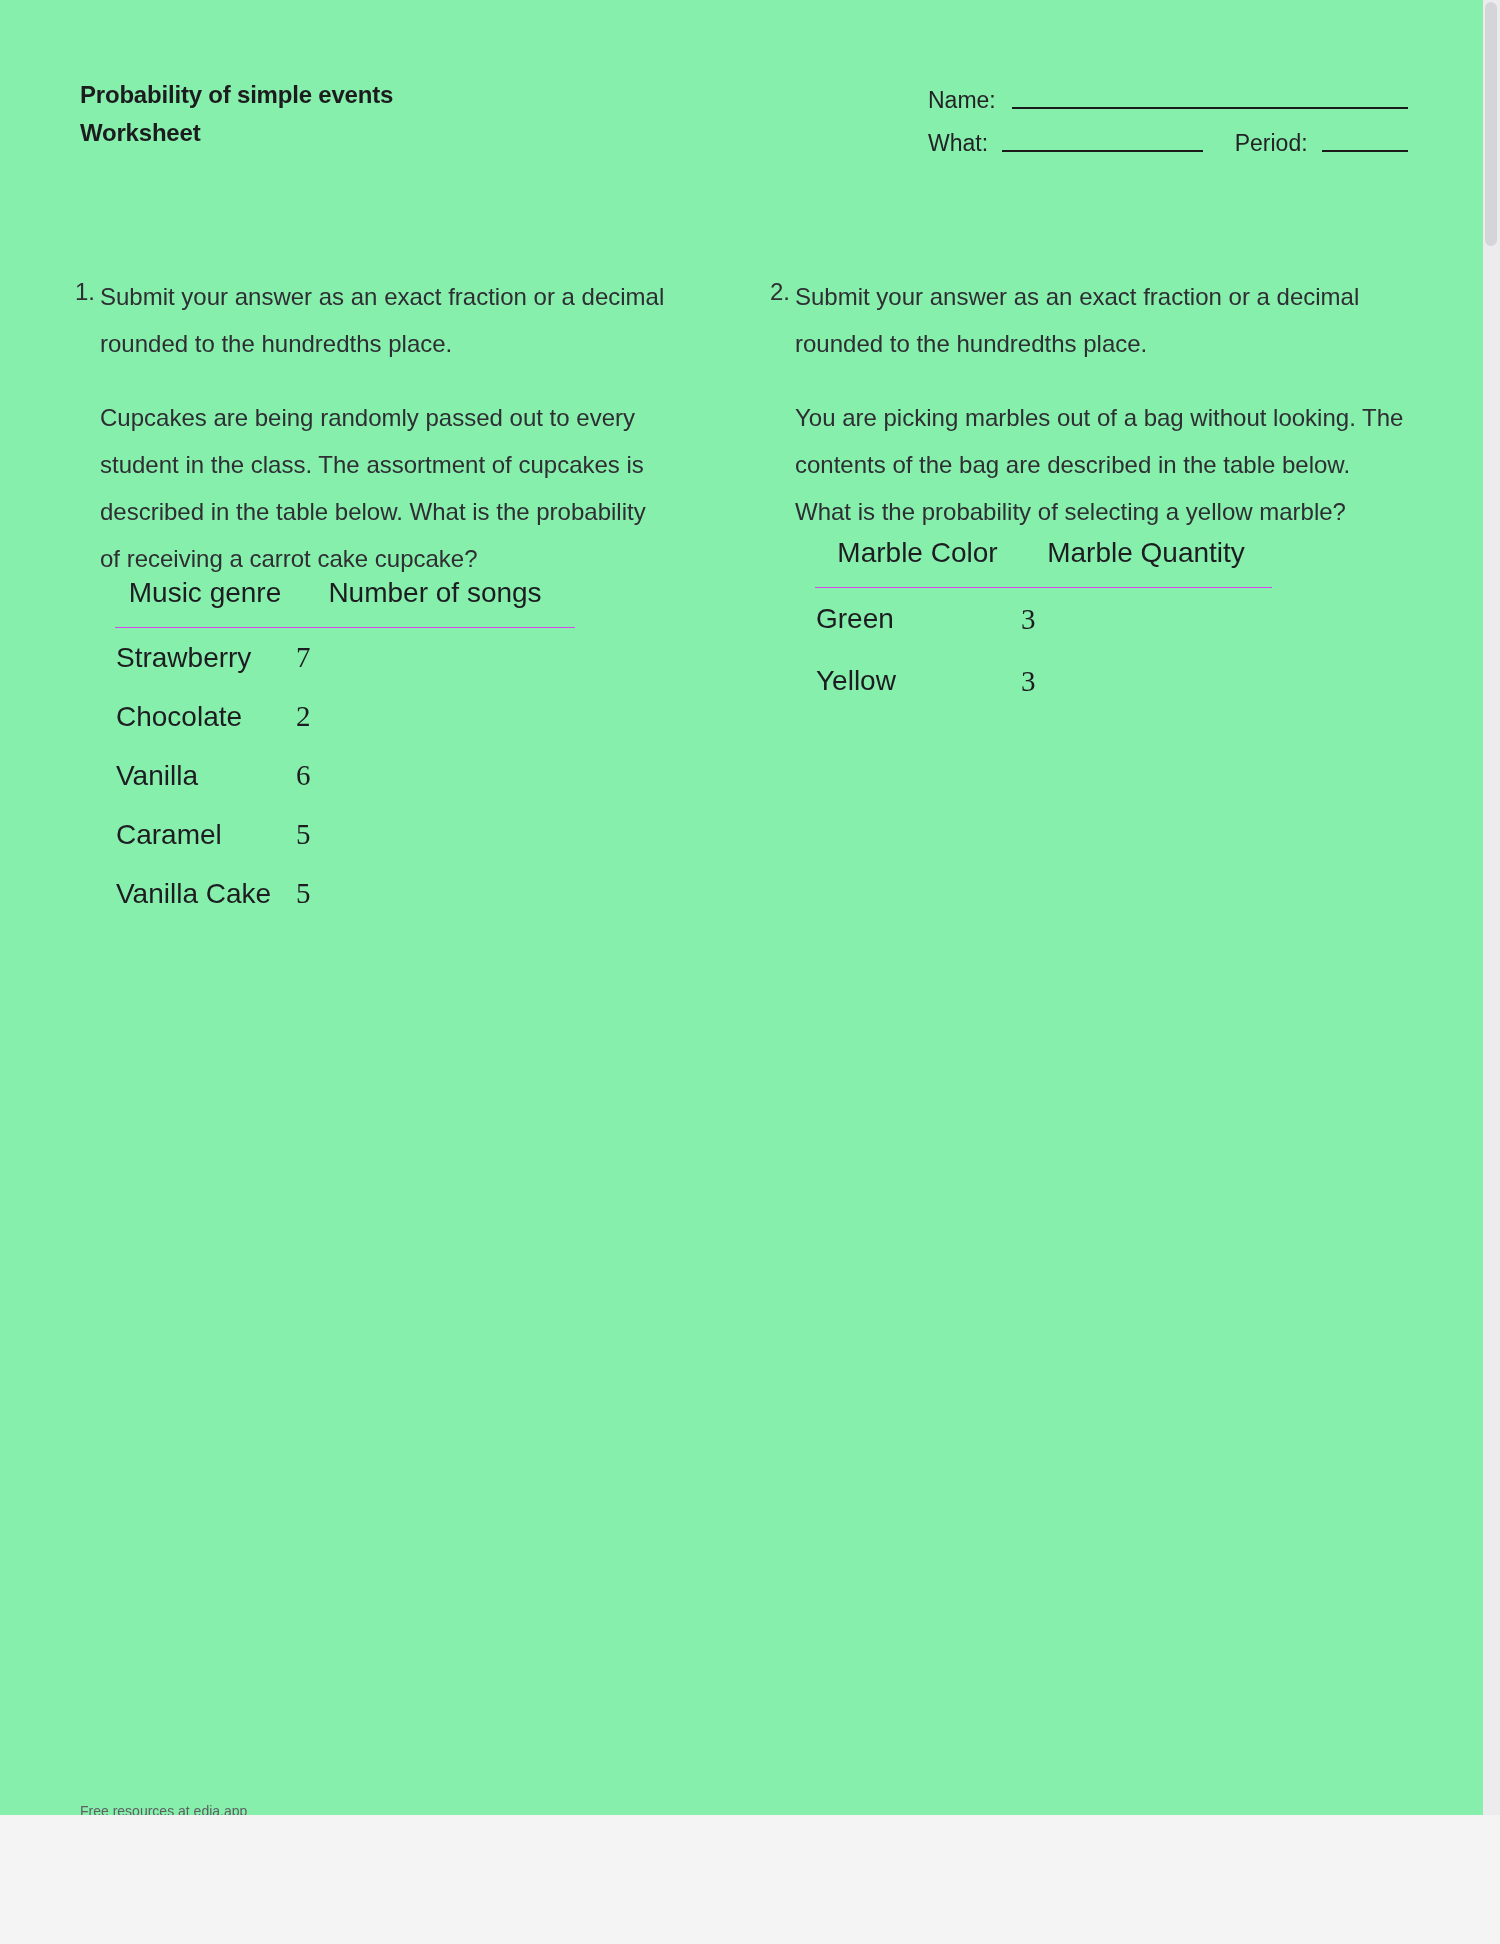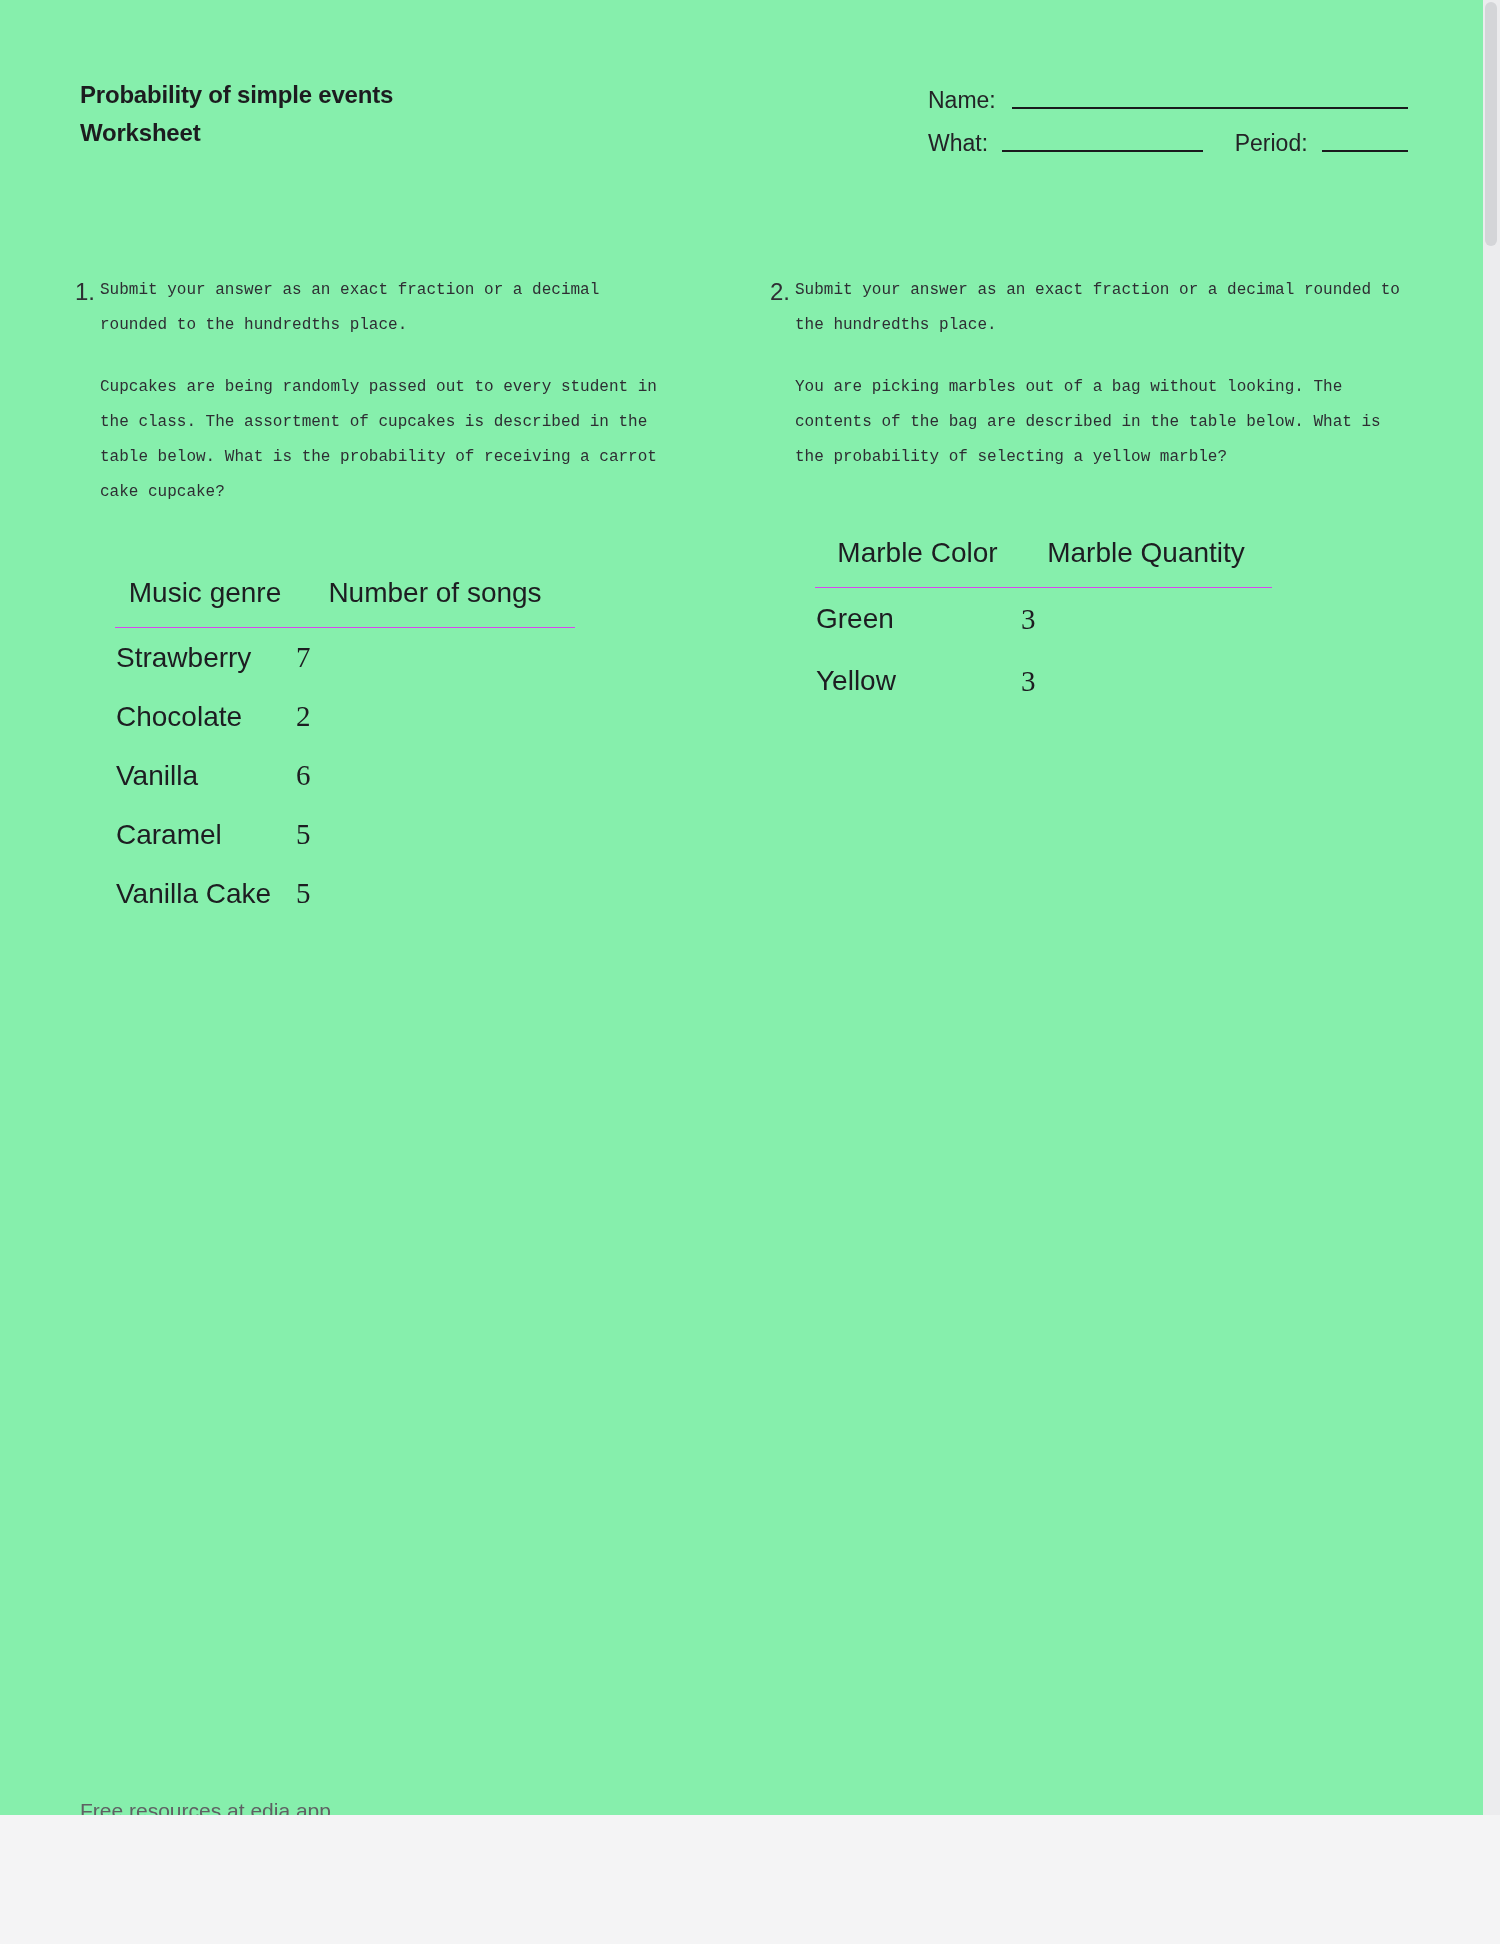--- a/index.html
+++ b/index.html
@@ -28,21 +28,21 @@
   .blank.name-line   { width:396px; margin-left:16px; }
   .blank.date-line   { width:202px; margin-left:14px; }
   .blank.period-line { width:87px;  margin-left:14px; }
   .meta-label.period { margin-left:32px; }
 
   
   .question { position:absolute; display:flex; color:#2e2e33; }
   .question.q1 { left:75px;  top:273px; width:660px; }
   .question.q2 { left:770px; top:273px; width:690px; }
   .qnum  { flex:none; width:25px; font-size:24px; line-height:38.5px; }
-  .qtext { font-size:16px; line-height:35px;font-family:Liberation Mono, monospace; }
+  .qtext { font-size:24px; line-height:47px; }
   .q1 .qtext { width:572px; }
   .q2 .qtext { width:610px; }
   .qbody { margin-top:27px; }
 
   
   .qtable { position:absolute; border-collapse:collapse; table-layout:fixed; }
   .qtable.t1 { left:115px; top:576px; width:460px; }
   .qtable.t2 { left:815px; top:536px; width:457px; }
   .qtable th {
     font-weight:400; font-size:28px; line-height:34px;
@@ -52,21 +52,21 @@
   .qtable td { text-align:left; font-size:28px; color:#1d1d21; }
   .qtable.t1 td { height:57px; }
   .qtable.t2 td { height:60px; }
   .qtable td.num { font-family:"Liberation Serif", serif; font-size:29px; }
   .qtable.t1 th:first-child, .qtable.t1 td:first-child { width:180px; }
   .qtable.t2 th:first-child, .qtable.t2 td:first-child { width:205px; }
 
   
   .footer-note {
     position:absolute; left:80px; top:1799px;
-    font-size:21px; line-height:24px; color:#5f6063; white-space:nowrap;
+    font-size:14px; line-height:24px; color:#5f6063; white-space:nowrap;
   }
 
   
   .scroll-track {
     position:absolute; right:0; top:0; width:17px; height:1815px;
     background:#ececee;
   }
   .scroll-thumb {
     position:absolute; left:2px; top:2px; width:12px; height:244px;
     border-radius:7px; background:#d4d5d8;

